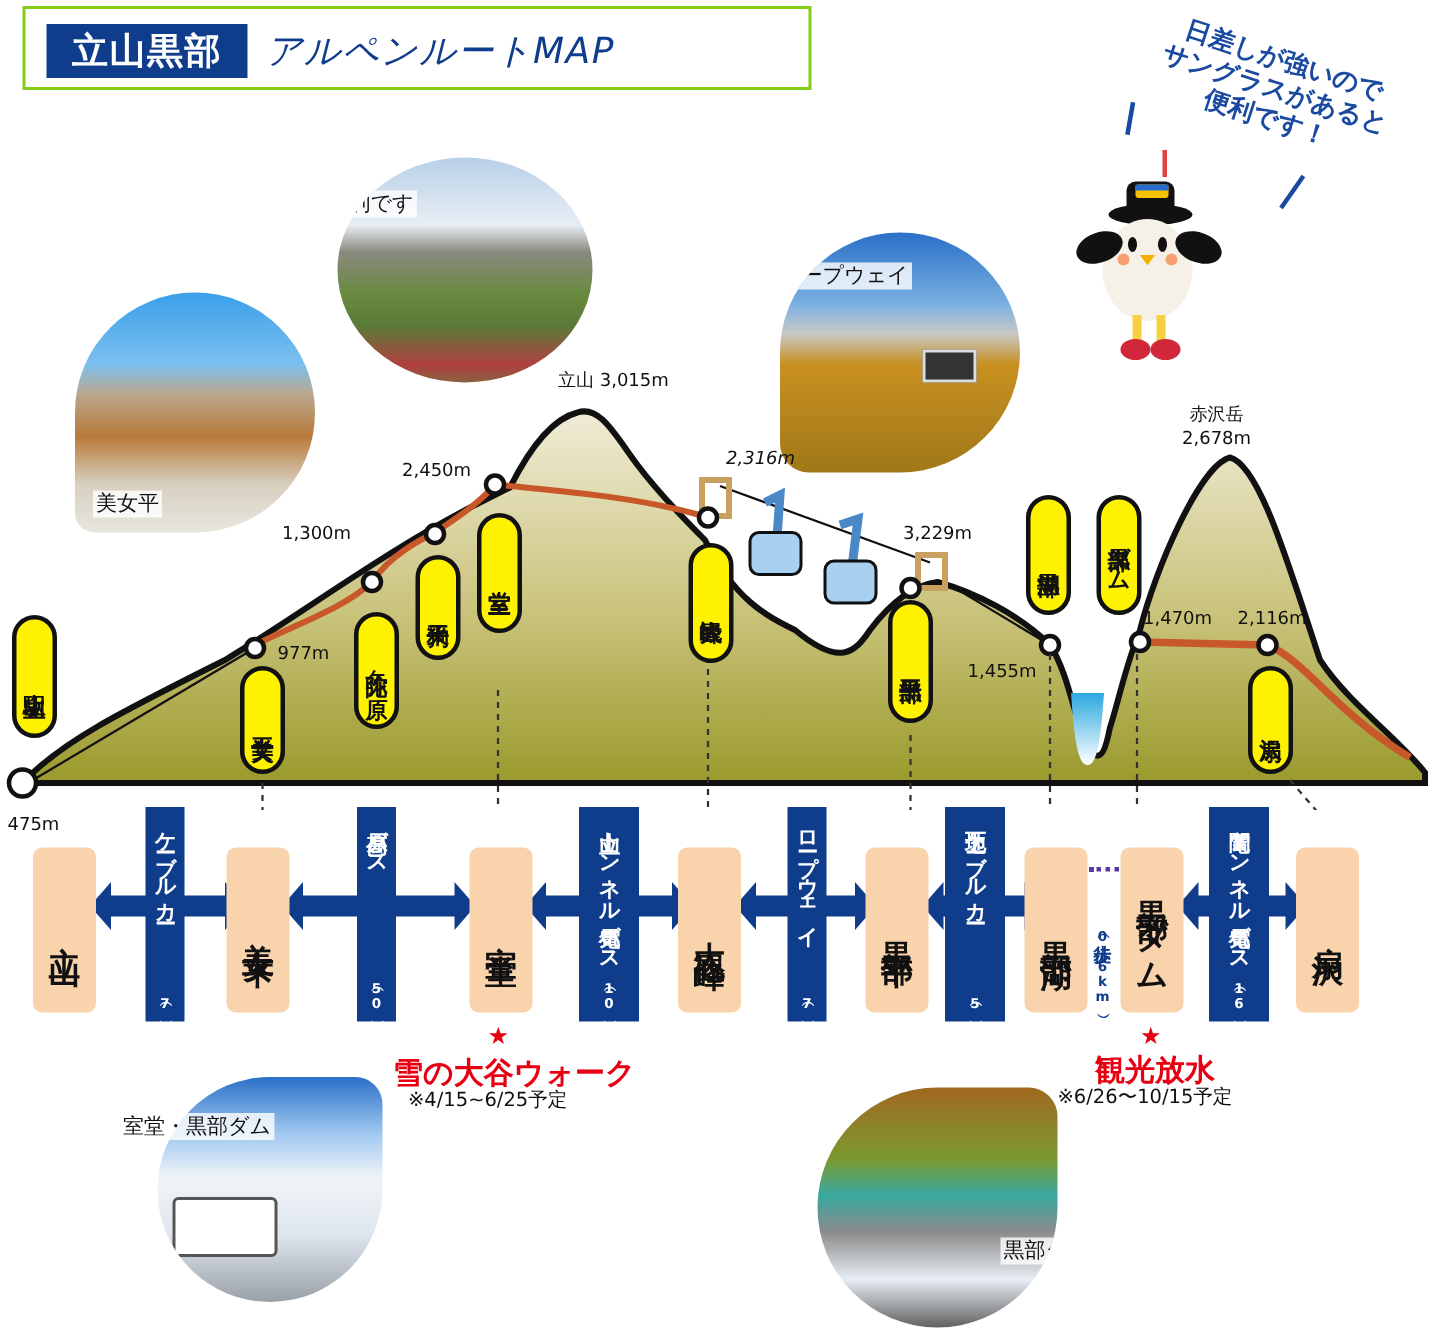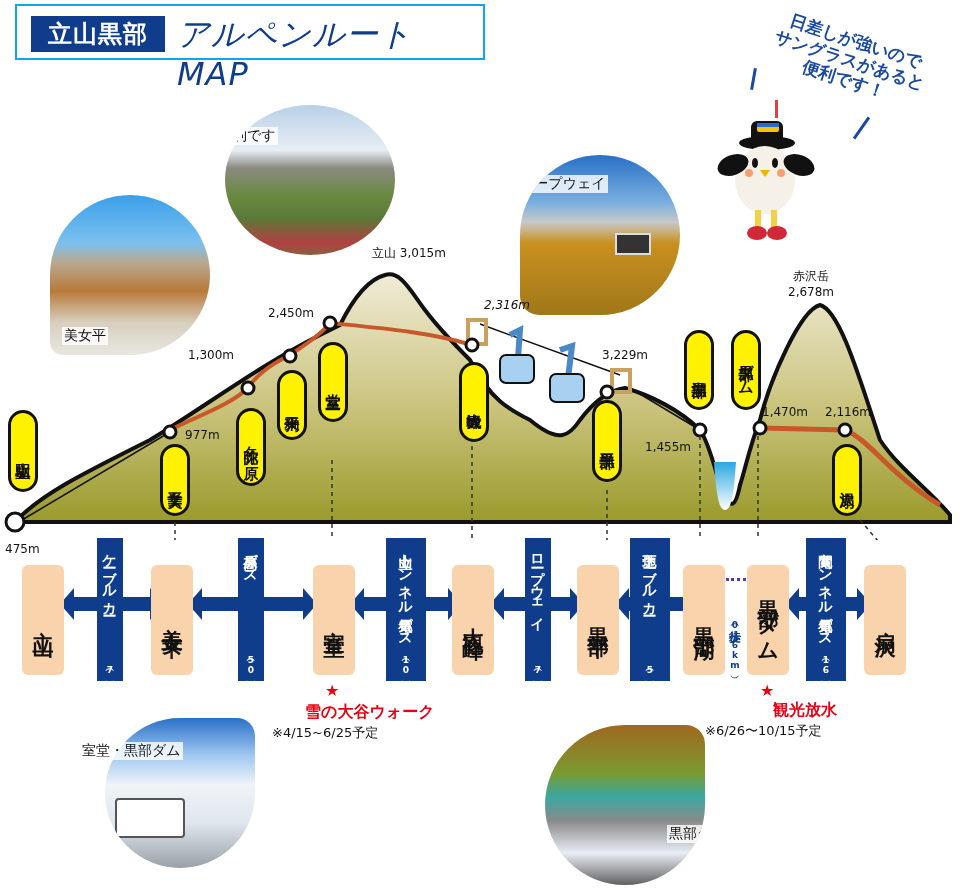--- a/index.html
+++ b/index.html
@@ -1,35 +1,35 @@
 <!DOCTYPE html>
 <html><head>
 <meta charset="utf-8">
 <style>
   * { box-sizing: border-box; margin: 0; padding: 0; }
   body { width: 960px; height: 890px; background: #ffffff; font-family: "DejaVu Sans", "Liberation Sans", sans-serif; position: relative; overflow: hidden; }
   .abs { position: absolute; }
-  #title-box { left: 15px; top: 4px; width: 470px; height: 56px; border: 2px solid #0ea5e9; background: #fff; }
+  #title-box { left: 15px; top: 4px; width: 526px; height: 56px; border: 2px solid #84cc16; background: #fff; }
   #title-tag { position: absolute; left: 14px; top: 10px; width: 134px; height: 36px; background: #0f3d8c; color: #fff; font-weight: bold; font-size: 24px; line-height: 36px; text-align: center; letter-spacing: 1px; }
-  #title-main { position: absolute; left: 160px; top: 8px; color: #0f3d8c; font-size: 32px; line-height: 40px; font-style: italic; letter-spacing: 1px; }
+  #title-main { position: absolute; left: 160px; top: 8px; color: #0f3d8c; font-size: 24px; line-height: 40px; font-style: italic; letter-spacing: 1px; }
   .bubble-note { color: #1a4aa0; font-weight: bold; font-size: 17px; line-height: 20px; text-align: center; transform: rotate(18deg); }
   .photo { position: absolute; border-radius: 50% 50% 50% 8%; overflow: hidden; }
   .photo-label { position: absolute; font-size: 14px; color: #111; background: rgba(255,255,255,0.8); padding: 0 2px; white-space: nowrap; }
   .alt { position: absolute; font-size: 12px; color: #111; white-space: nowrap; }
   .pill { position: absolute; background: #fff200; border: 3px solid #111; border-radius: 18px; font-weight: bold; font-size: 15px; color: #111; text-align: center; writing-mode: vertical-rl; text-orientation: upright; padding: 6px 0; width: 30px; display: flex; align-items: center; justify-content: center; line-height: 24px; }
   .station { position: absolute; top: 565px; width: 42px; height: 110px; background: #f9d3ac; border-radius: 6px; font-weight: bold; font-size: 21px; color: #111; writing-mode: vertical-rl; text-orientation: upright; display: flex; align-items: center; justify-content: space-around; padding: 8px 0; letter-spacing: 6px; }
   .transit { position: absolute; top: 538px; width: 26px; height: 143px; background: #0f3d8c; color: #fff; font-weight: bold; font-size: 14px; line-height: 16px; writing-mode: vertical-rl; text-orientation: upright; padding: 6px 0; display: flex; justify-content: space-between; align-items: center; }
   .transit .tmain { display: block; }
   .transit .ttime { font-size: 9px; line-height: 10px; }
   .arrow { position: absolute; top: 597px; height: 14px; background: #0f3d8c; }
   .arrow::before, .arrow::after { content: ""; position: absolute; top: -9px; border-top: 16px solid transparent; border-bottom: 16px solid transparent; }
   .arrow::before { left: -12px; border-right: 14px solid #0f3d8c; }
   .arrow::after { right: -12px; border-left: 14px solid #0f3d8c; }
   .star { position: absolute; color: #e60012; font-size: 16px; }
-  .event-title { position: absolute; color: #e60012; font-size: 16px; font-weight: bold; white-space: nowrap; margin-left: 43px; }
+  .event-title { position: absolute; color: #e60012; font-size: 20px; font-weight: bold; white-space: nowrap; }
   .event-date { position: absolute; color: #111; font-size: 13px; white-space: nowrap; }
   .walk { position: absolute; color: #0f3d8c; font-weight: bold; font-size: 12px; writing-mode: vertical-rl; text-orientation: upright; line-height: 14px; }
 </style>
 </head>
 <body>
 
 <div id="title-box" class="abs">
   <div id="title-tag">立山黒部</div>
   <div id="title-main">アルペンルートMAP</div>
 </div>

